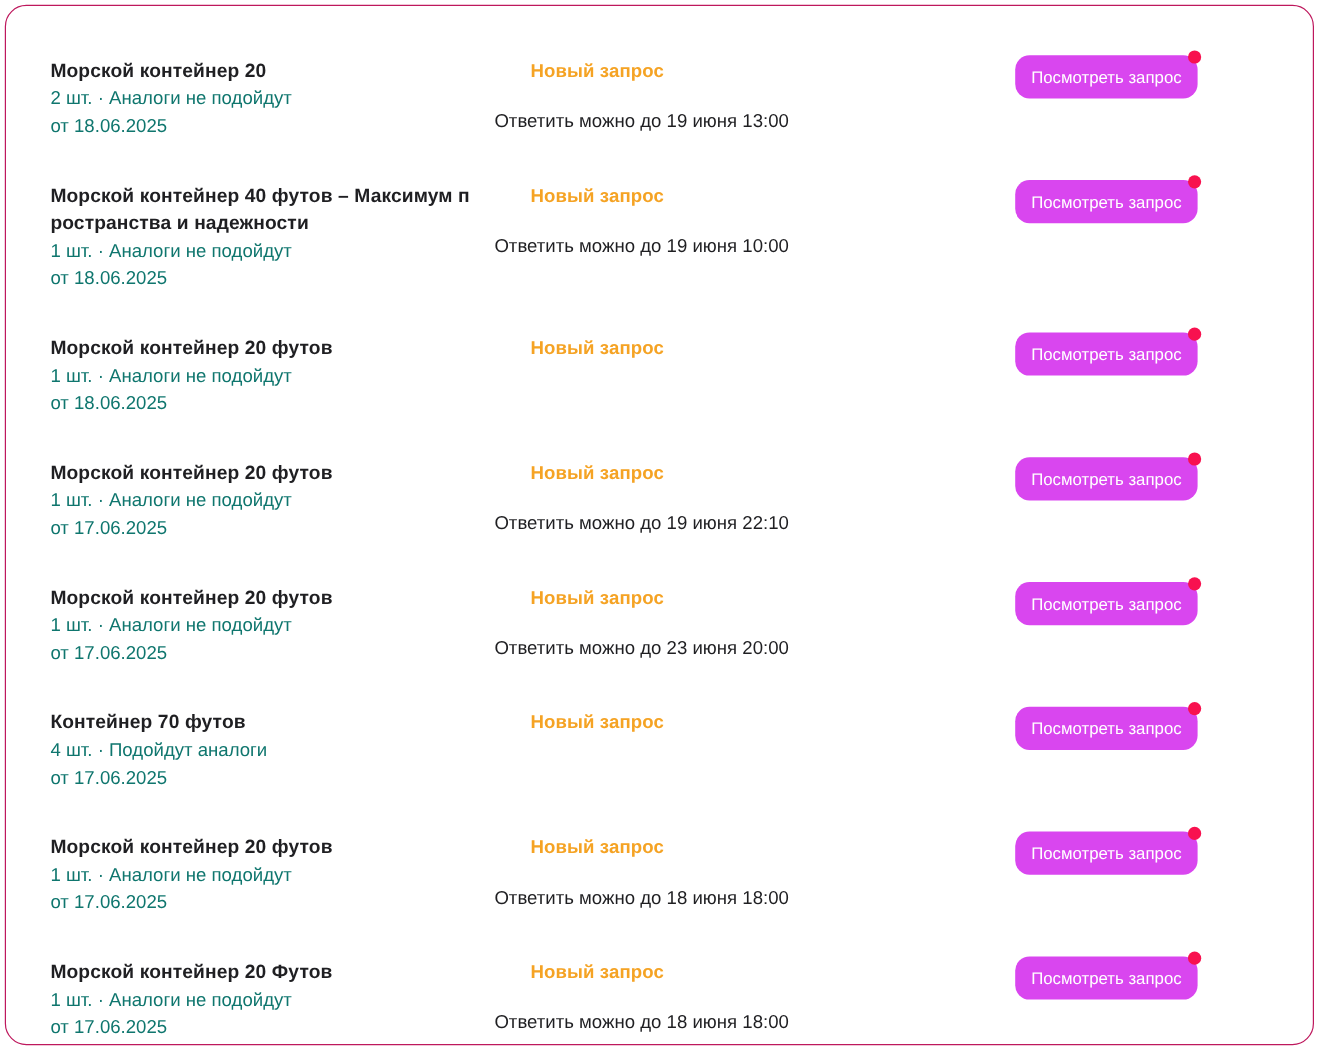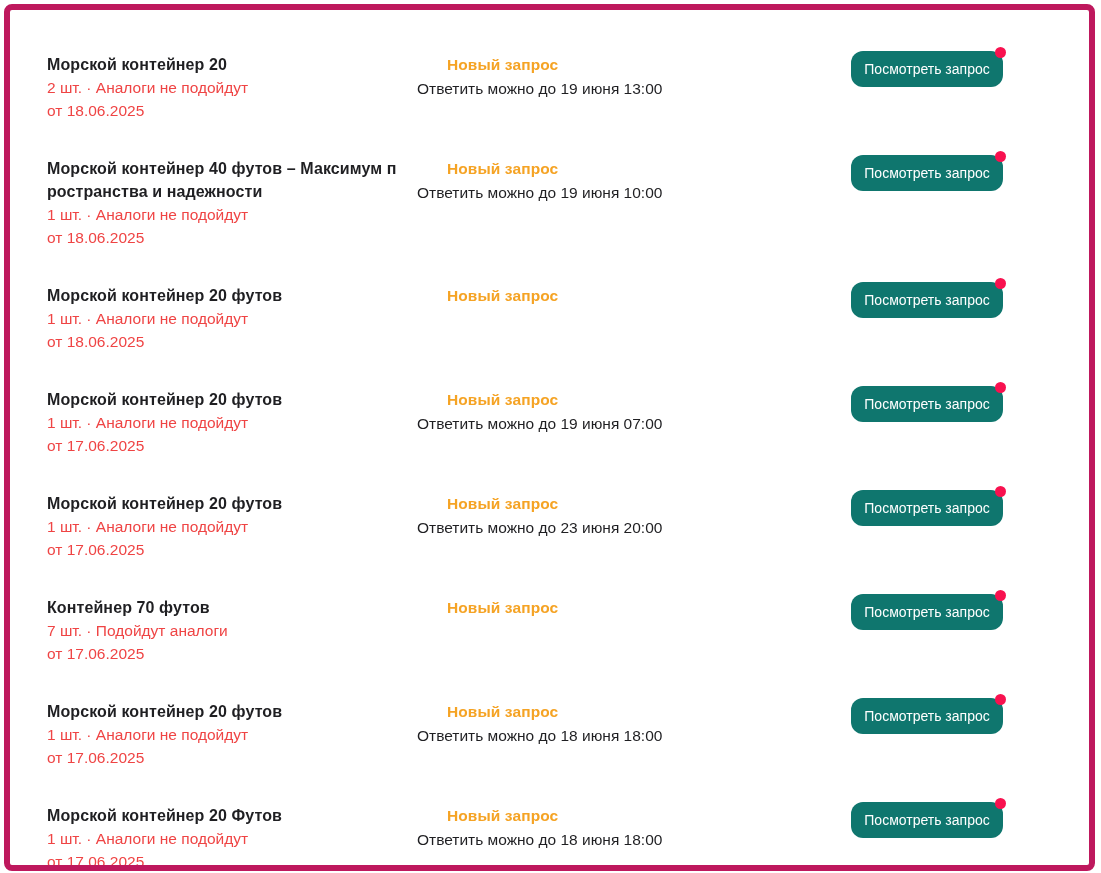--- a/index.html
+++ b/index.html
@@ -6,22 +6,22 @@
   html, body {
     width: 1101px; height: 873px;
     background: #ffffff;
     font-family: "Liberation Sans", "DejaVu Sans", sans-serif;
     overflow: hidden;
   }
   .panel {
     position: absolute;
     left: 4px; top: 4px; right: 6px; bottom: 2px;
     background: #ffffff;
-    border: 6px solid #be185d;
-    border-radius: 8px;
+    border: 1px solid #be185d;
+    border-radius: 18px;
     overflow: hidden;
   }
   .list {
     padding: 43px 0 0 37px;
   }
   .row {
     display: grid;
     grid-template-columns: 370px 434px 152px;
     align-items: start;
     margin-bottom: 35px;
@@ -30,46 +30,46 @@
     font-size: 16px;
     font-weight: 700;
     color: #1f1f22;
     line-height: 23px;
     max-width: 352px;
     word-break: break-all;
     letter-spacing: 0.1px;
   }
   .row-details, .row-date {
     font-size: 15.5px;
-    color: #ef4444;
+    color: #0f766e;
     line-height: 23px;
   }
   .row-status {
     font-size: 15.5px;
     font-weight: 700;
     color: #f5a324;
     line-height: 23px;
     letter-spacing: 0.1px;
     margin-left: 30px;
   }
   .row-deadline {
     font-size: 15.5px;
     color: #1f1f22;
     line-height: 23px;
-    margin-top: 1px;
+    margin-top: 19px;
   }
   .btn-wrap {
     position: relative;
     width: 152px;
     margin-top: -2px;
   }
   .view-btn {
     width: 152px;
     height: 36px;
-    background: #0f766e;
+    background: #d946ef;
     color: #ffffff;
     border: none;
     border-radius: 12px;
     font-family: "Liberation Sans", "DejaVu Sans", sans-serif;
     font-size: 14px;
     line-height: 36px;
     cursor: pointer;
     display: block;
     padding: 0;
   }
@@ -134,21 +134,21 @@
   </div>
 
   <div class="row">
     <div class="col-info">
       <div class="row-title">Морской контейнер 20 футов</div>
       <div class="row-details">1 шт. · Аналоги не подойдут</div>
       <div class="row-date">от 17.06.2025</div>
     </div>
     <div class="col-status">
       <div class="row-status">Новый запрос</div>
-      <div class="row-deadline">Ответить можно до 19 июня 07:00</div>
+      <div class="row-deadline">Ответить можно до 19 июня 22:10</div>
     </div>
     <div class="btn-wrap">
       <button class="view-btn">Посмотреть запрос</button>
       <span class="notif-dot"></span>
     </div>
   </div>
 
   <div class="row">
     <div class="col-info">
       <div class="row-title">Морской контейнер 20 футов</div>
@@ -161,21 +161,21 @@
     </div>
     <div class="btn-wrap">
       <button class="view-btn">Посмотреть запрос</button>
       <span class="notif-dot"></span>
     </div>
   </div>
 
   <div class="row">
     <div class="col-info">
       <div class="row-title">Контейнер 70 футов</div>
-      <div class="row-details">7 шт. · Подойдут аналоги</div>
+      <div class="row-details">4 шт. · Подойдут аналоги</div>
       <div class="row-date">от 17.06.2025</div>
     </div>
     <div class="col-status">
       <div class="row-status">Новый запрос</div>
     </div>
     <div class="btn-wrap">
       <button class="view-btn">Посмотреть запрос</button>
       <span class="notif-dot"></span>
     </div>
   </div>

